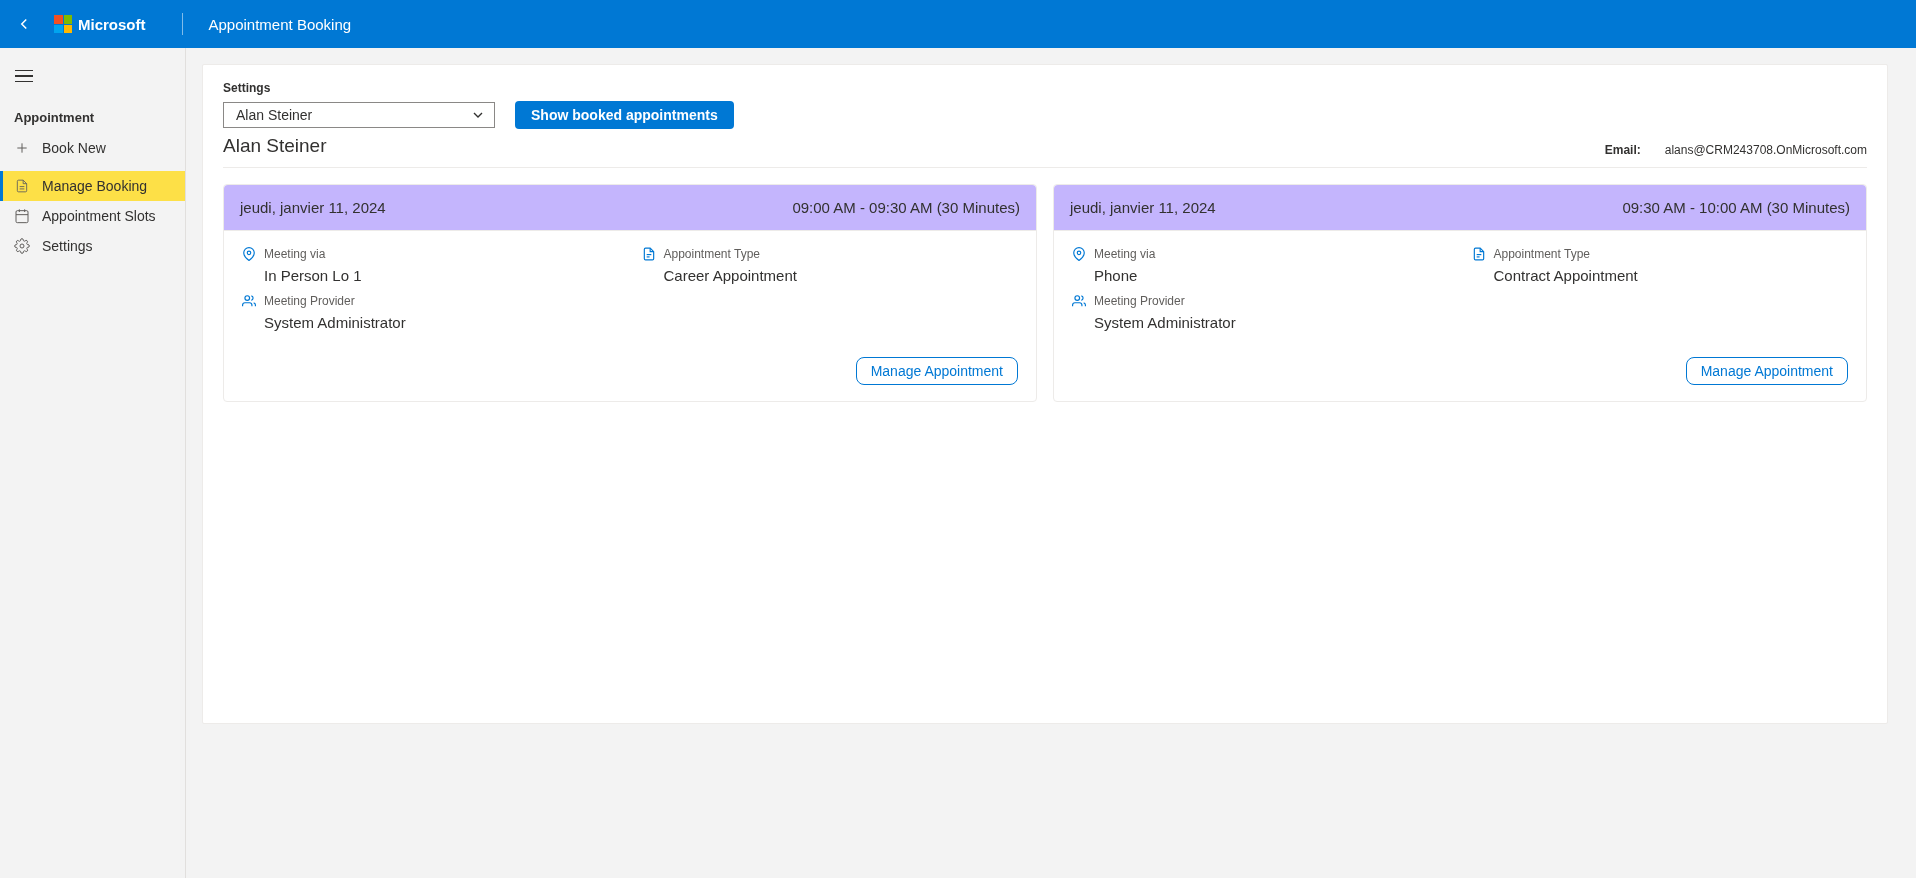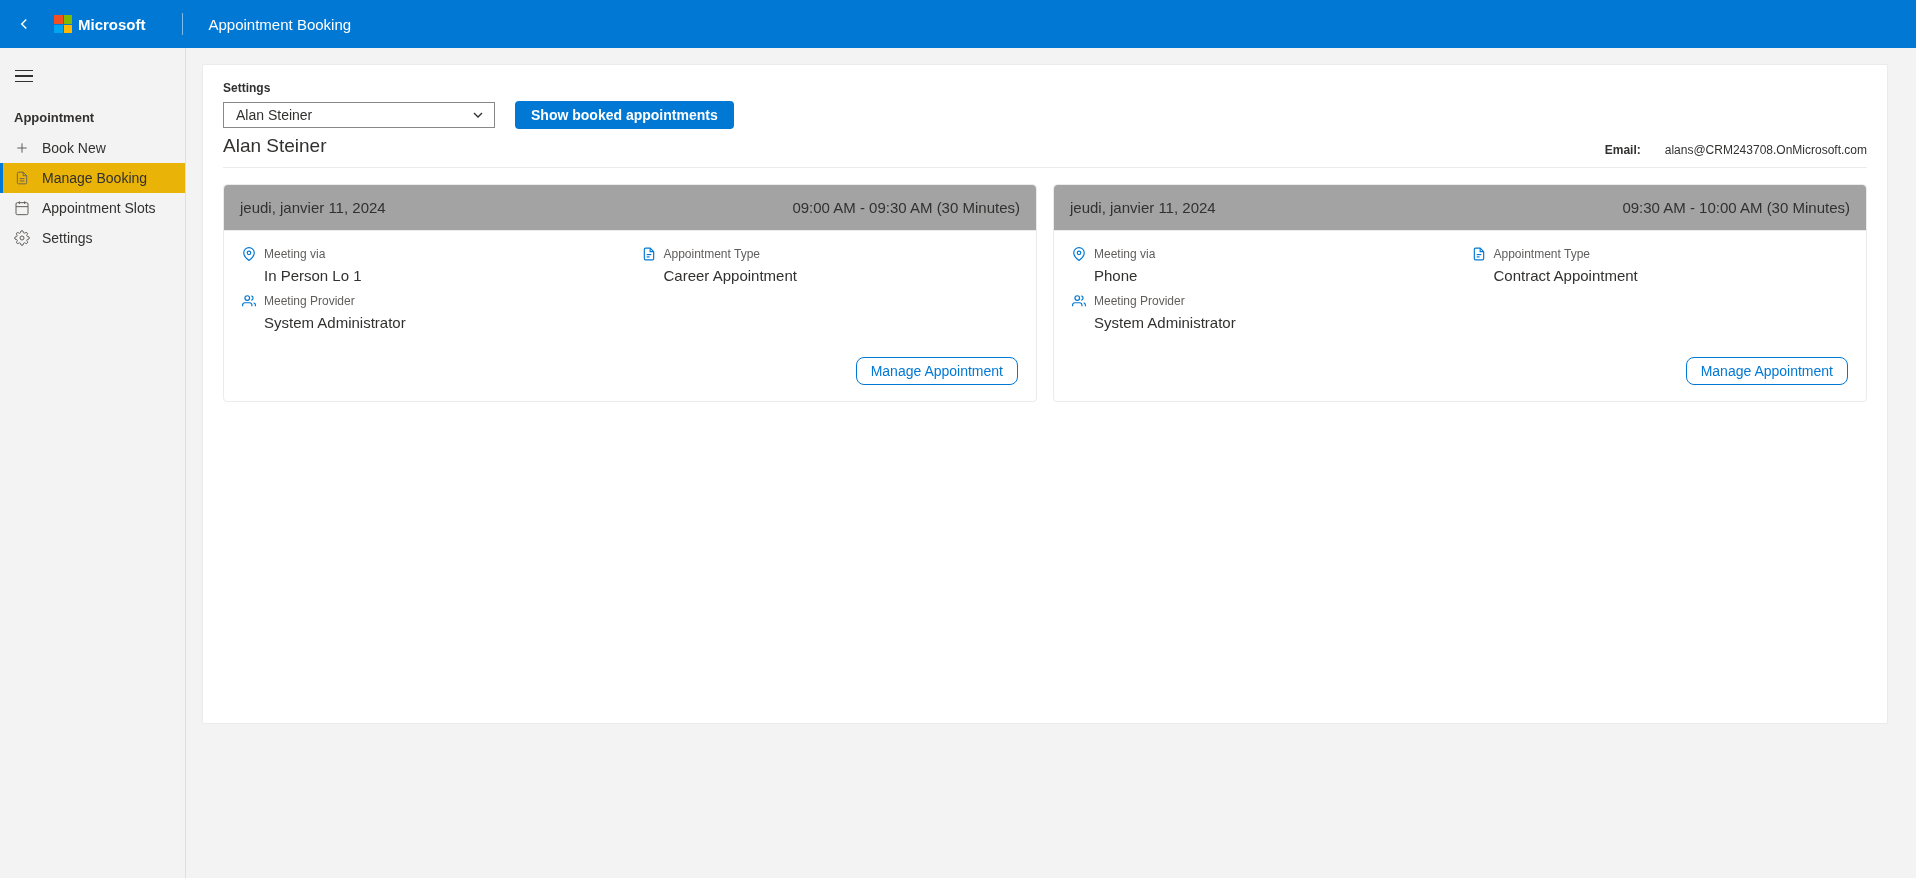--- a/index.html
+++ b/index.html
@@ -18,41 +18,41 @@
     .top-title { font-size: 15px; }
     
     .layout { display: flex; height: calc(100% - 40px); }
     
     .sidebar { width: 186px; background: #f3f3f3; border-right: 1px solid #e1dfdd; padding-top: 8px; }
     .hamburger { width: 40px; height: 40px; display: flex; align-items: center; justify-content: center; cursor: pointer; margin-left: 4px; }
     .hamburger-lines { display: flex; flex-direction: column; gap: 4px; }
     .hamburger-lines span { display:block; width: 18px; height: 1.5px; background: #323130; }
     .sidebar-heading { font-size: 13px; font-weight: 600; padding: 14px 14px 8px; }
     .sidebar-item { display: flex; align-items: center; gap: 12px; padding: 7px 14px; cursor: pointer; position: relative; font-size: 14px; }
-    .sidebar-item.active { background: #eab308; }
+    .sidebar-item.active { background: #fde047; margin-top: 8px; }
     .sidebar-item.active::before { content:""; position:absolute; left:0; top:0; bottom:0; width:3px; background:#0078d4; }
     .sidebar-icon { width: 16px; height: 16px; display:flex; align-items:center; justify-content:center; color: #605e5c; }
     
     .main { flex: 1; padding: 16px 28px 16px 16px; overflow:auto; }
     .panel { background: #fff; border: 1px solid #edebe9; border-radius: 2px; padding: 16px 20px 20px; min-height: 660px; }
     
     .req-label { font-size: 12px; color: #323130; margin-bottom: 6px; font-weight:600;}
     .req-row { display:flex; align-items:center; gap: 20px; margin-bottom: 4px; }
     .req-select { width: 272px; height: 26px; border: 1px solid #8a8886; display:flex; align-items:center; justify-content:space-between; padding: 0 8px 0 12px; background:#fff; cursor:pointer; font-size:14px; }
     .show-btn { background:#0078d4; color:#fff; border:none; border-radius:4px; padding: 6px 16px; font-size:14px; font-weight:600; cursor:pointer; }
     
     .name-row { display:flex; align-items:flex-end; justify-content:space-between; padding: 2px 0 10px; border-bottom: 1px solid #edebe9; }
     .req-name { font-size: 19px; }
     .email-block { display:flex; gap: 24px; font-size: 12px; color:#605e5c; align-items:center;text-align:center; }
     .email-label { font-weight:600; color:#323130; }
     .email-value { color:#323130; }
     
     .cards { display:flex; gap: 16px; margin-top: 16px; }
     .card { flex:1; border:1px solid #edebe9; border-radius:4px; background:#fff; }
-    .card-header { background:#a3a3a3; border-bottom:1px solid #edebe9; padding: 14px 16px; display:flex; justify-content:space-between; font-size:15px; border-radius:4px 4px 0 0; }
+    .card-header { background:#c4b5fd; border-bottom:1px solid #edebe9; padding: 14px 16px; display:flex; justify-content:space-between; font-size:15px; border-radius:4px 4px 0 0; }
     .card-body { padding: 16px 18px 10px; }
     .field-row { display:flex; gap: 23px; margin-bottom: 10px; }
     .field { flex:1; }
     .field-label { display:flex; align-items:center; gap:8px; font-size:12px; color:#605e5c; margin-bottom: 6px; }
     .field-label svg { color:#0078d4; }
     .field-value { font-size:15px; padding-left: 22px; }
     .card-footer { display:flex; justify-content:flex-end; padding: 0 18px 16px; margin-top: 6px; }
     .manage-btn { border:1px solid #0078d4; color:#0078d4; background:#fff; border-radius:8px; padding:5px 14px; font-size:14px; cursor:pointer;margin-left:36px; }
     
     svg { display:block; }

